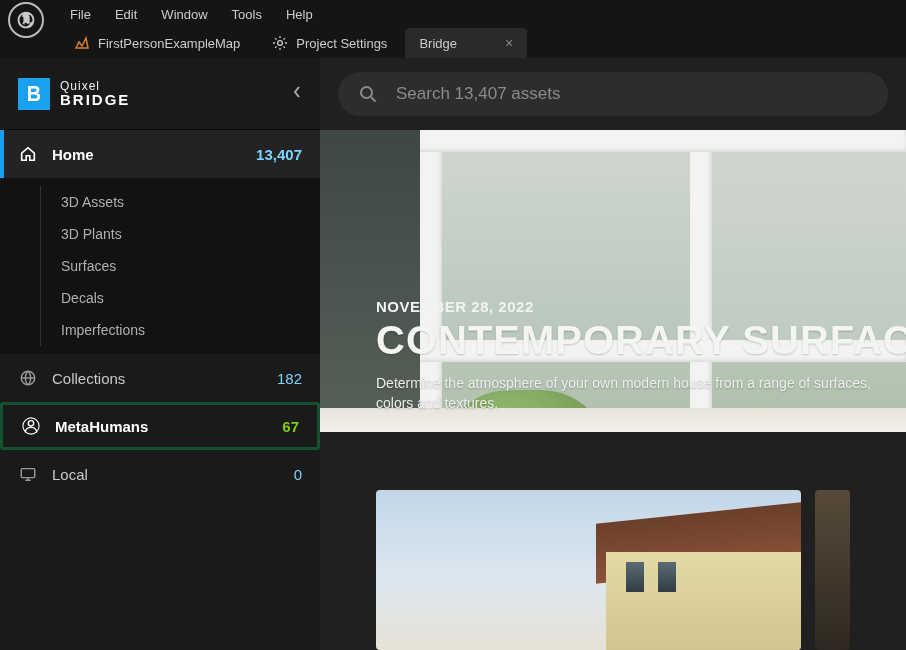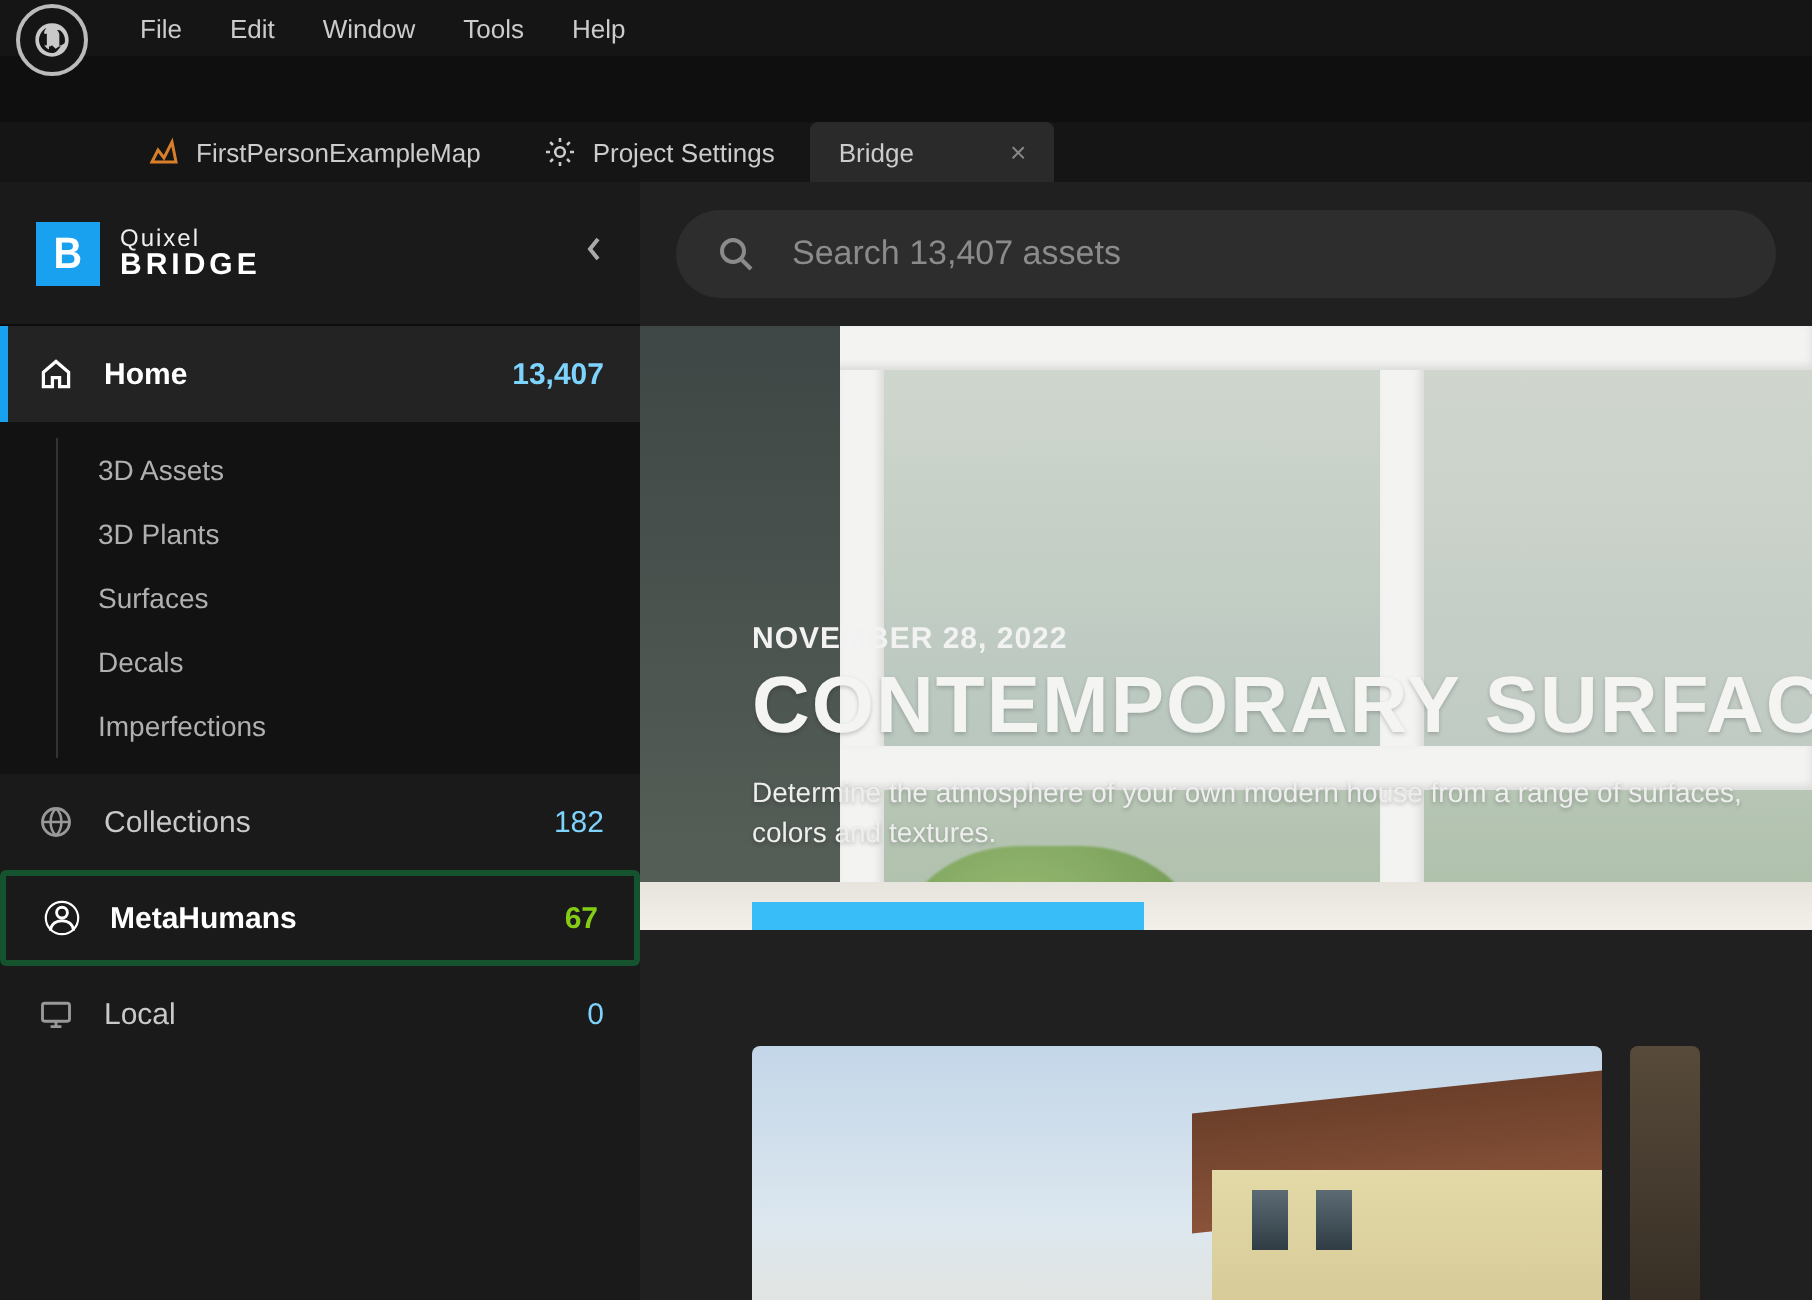--- a/index.html
+++ b/index.html
@@ -30,21 +30,20 @@
 .ue-logo svg { width: 20px; height: 20px; }
 .menubar { display: flex; gap: 24px; font-size: 13px; color: #ccc; margin-left: 14px; }
 .menubar span { cursor: pointer; }
 .tabbar {
   height: 30px;
   display: flex;
   align-items: center;
   background: #151515;
   padding-left: 60px;
   gap: 4px;
-  margin-top: 33px;
 }
 .tab {
   display: flex; align-items: center;
   padding: 0 14px;
   height: 30px;
   font-size: 13px;
   color: #ccc;
   gap: 8px;
   cursor: pointer;
 }
@@ -102,21 +101,21 @@
 }
 .nav-row.selected::before {
   content: "";
   position: absolute; left: 0; top: 0; bottom: 0; width: 4px;
   background: #19a0ee;
 }
 .nav-row .icon { width: 20px; height: 20px; margin-right: 14px; display: flex; align-items: center; justify-content: center; }
 .nav-row .count { margin-left: auto; color: #7dd3fc; font-size: 15px; }
 .sub-group {
   background: #121212;
-  padding: 8px 0;
+  padding: 8px 12px;
 }
 .sub-item {
   height: 32px;
   display: flex;
   align-items: center;
   padding-left: 48px;
   font-size: 14px;
   color: #b0b0b0;
   cursor: pointer;
   position: relative;
@@ -194,21 +193,21 @@
 .greenery {
   position: absolute;
   background: radial-gradient(circle at 40% 40%, #9abf6d, #5e8a3d);
   border-radius: 40%;
   opacity: 0.85;
   filter: blur(0.4px);
 }
 .hero-content {
   position: absolute;
   left: 56px;
-  top: 148px;
+  top: 168px;
   right: 0;
 }
 .hero-date {
   font-size: 15px; font-weight: 600; letter-spacing: 0.5px; color: #f2f2f2; margin-bottom: 4px;
 }
 .hero-title {
   font-size: 40px; font-weight: 800; letter-spacing: 1px; color: #f4f4f3;
   line-height: 1.05; margin-bottom: 12px;
   text-shadow: 0 1px 2px rgba(0,0,0,0.2);
   white-space: nowrap;

